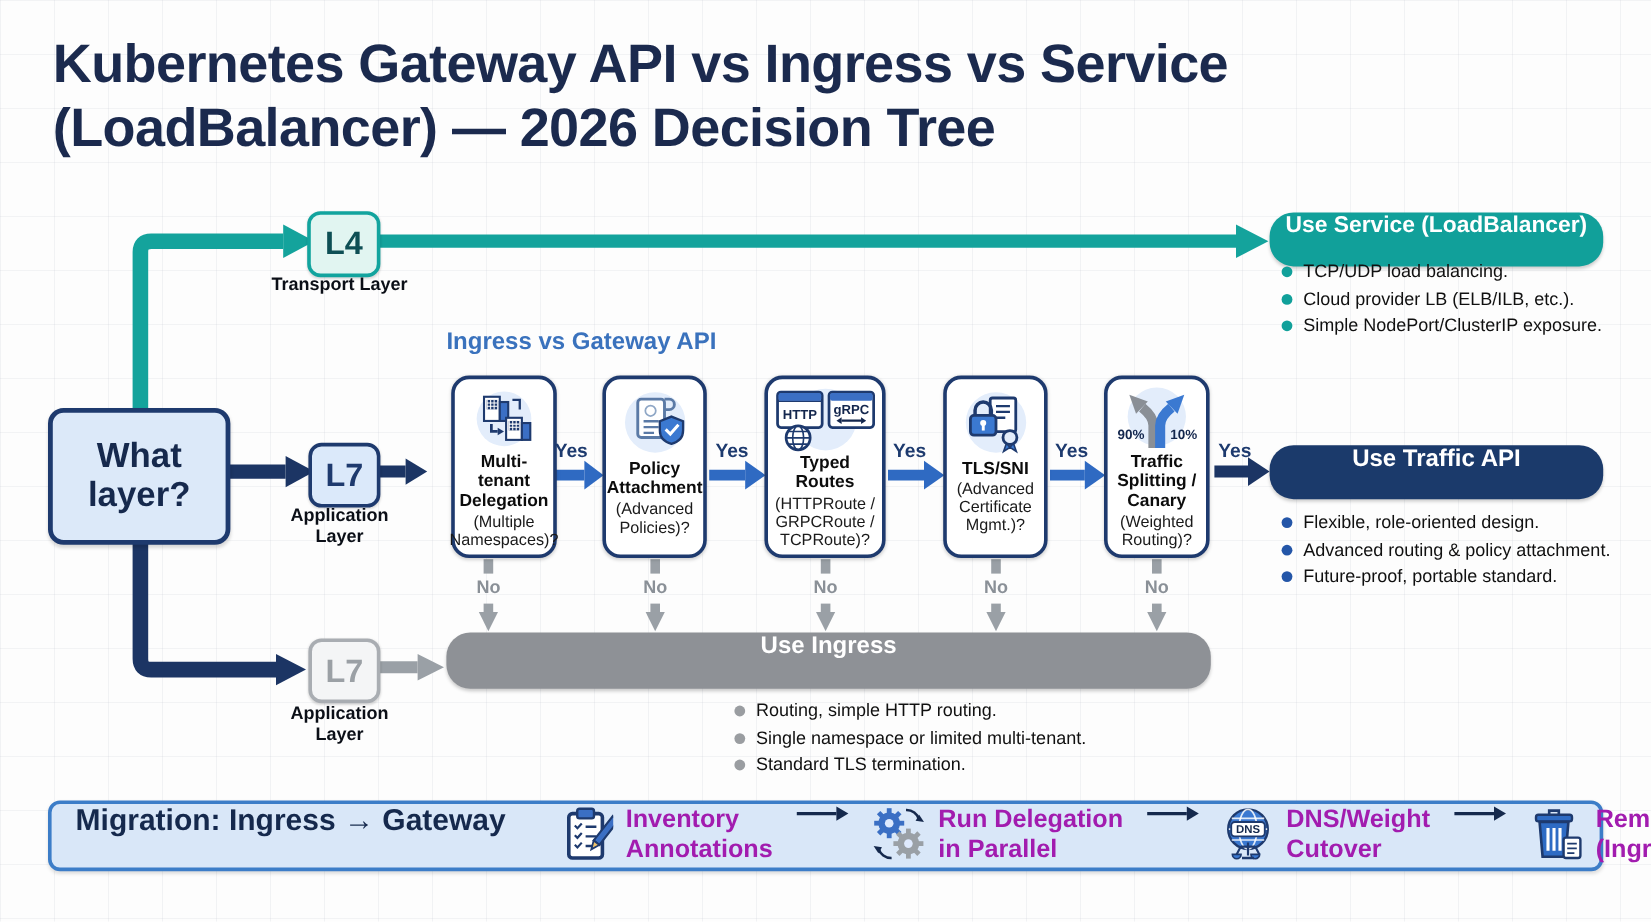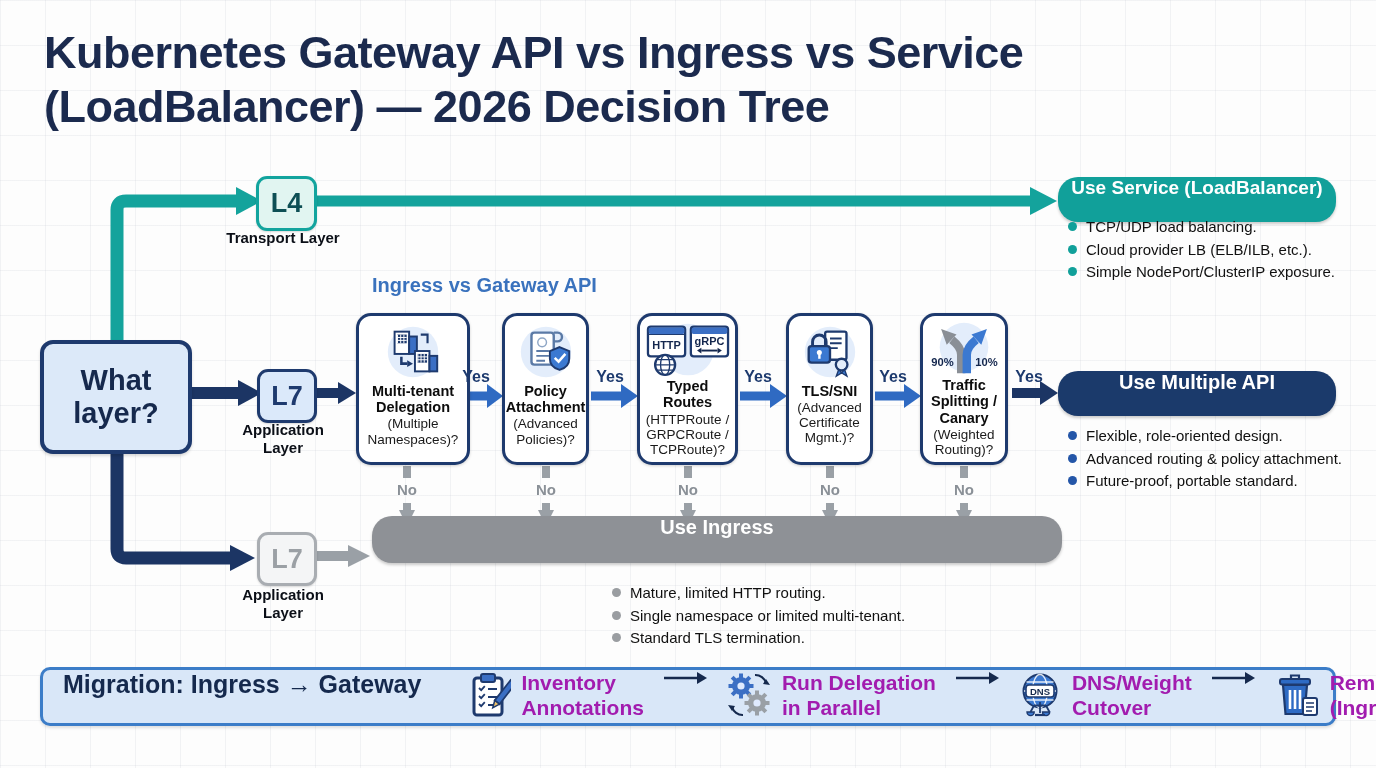--- a/index.html
+++ b/index.html
@@ -26,21 +26,21 @@
   #section-heading{left:355px;top:274px;font-size:20px;font-weight:800;color:#3a72bd;margin-left:17px;}
   .decision{top:313px;height:152px;background:#fff;border:3px solid #1e3a6e;border-radius:15px;display:flex;flex-direction:column;
     align-items:center;padding:5px 3px;box-sizing:border-box;box-shadow:0 1px 3px rgba(0,0,0,.18);}
   .d-title{font-size:14.5px;font-weight:bold;color:#0c0c0c;line-height:1.12;text-align:center;}
   .d-sub{font-size:13.5px;color:#1a1a1a;line-height:1.12;text-align:center;margin-top:1px;}
   .yes{top:368px;width:32px;text-align:center;font-size:16px;font-weight:800;color:#1d3a6e;}
   .no{top:481px;width:34px;text-align:center;font-size:15px;font-weight:bold;color:#8a9097;}
   .outcome{color:#fff;font-weight:800;display:flex;align-items:flex-start;justify-content:center;border-radius:20px;box-shadow:0 2px 3px rgba(0,0,0,.2);}
   #service-box{left:1058px;top:177px;width:278px;height:45px;background:#11a09a;font-size:19px;}
   #gateway-box{left:1058px;top:371px;width:278px;height:45px;background:#1b3a6b;font-size:20px;}
-  #ingress-bar{left:372px;top:516px;width:690px;height:47px;background:#8e9196;font-size:20px;}
+  #ingress-bar{left:372px;top:527px;width:637px;height:47px;background:#8e9196;font-size:20px;}
   .bullets{display:flex;flex-direction:column;gap:5px;}
   #service-bullets{left:1068px;top:218px;}
   #gateway-bullets{left:1068px;top:427px;}
   #ingress-bullets{left:612px;top:584px;}
   .bullet{display:flex;align-items:center;gap:9px;font-size:15px;color:#101010;line-height:17.5px;}
   .dot{width:9px;height:9px;border-radius:50%;flex:none;}
   .dot-teal{background:#11a09a;} .dot-navy{background:#2456a8;} .dot-gray{background:#9a9da1;}
   #migration-bar{left:40px;top:667px;width:1296px;height:59px;background:#d9e7f8;border:3px solid #3c7dc8;border-radius:10px;
     box-sizing:border-box;display:flex;align-items:flex-start;padding:0 20px;box-shadow:0 2px 3px rgba(0,0,0,.12);}
   #migration-heading{font-size:25px;font-weight:800;color:#15294d;margin-right:50px;white-space:nowrap;}
@@ -115,21 +115,21 @@
   <div id="l4-label" class="abs z2 layer-label">Transport Layer</div>
 
   <div id="l7-mid-badge" class="abs z2 badge">L7</div>
   <div id="l7-mid-label" class="abs z2 layer-label">Application Layer</div>
 
   <div id="l7-bottom-badge" class="abs z2 badge">L7</div>
   <div id="l7-bottom-label" class="abs z2 layer-label">Application Layer</div>
 
   <div id="section-heading" class="abs z2">Ingress vs Gateway API</div>
 
-  <div class="abs z2 decision" style="left:356px;width:114px;">
+  <div class="abs z2 decision" style="left:376px;width:88px;">
     <svg width="62" height="62" viewBox="0 0 64 64">
       <circle cx="32" cy="32" r="26" fill="#e3edfb"></circle>
       <rect x="13" y="11" width="15" height="23" fill="#fff" stroke="#1e3a6e" stroke-width="2"></rect>
       <rect x="15.5" y="14" width="10" height="9" fill="#1e3a6e"></rect>
       <path d="M16 14 v9 M19.3 14 v9 M22.6 14 v9 M15.5 17 h10 M15.5 20 h10" stroke="#fff" stroke-width="1"></path>
       <rect x="28" y="16" width="8" height="18" fill="#3b6fc4" stroke="#1e3a6e" stroke-width="2"></rect>
       <path d="M40 14 h7 v9" stroke="#1e3a6e" stroke-width="2.2" fill="none"></path>
       <path d="M20 37 v7 h6" stroke="#1e3a6e" stroke-width="2.6" fill="none"></path>
       <polygon points="26,40.5 26,47.5 32,44" fill="#1e3a6e"></polygon>
       <rect x="34" y="31" width="15" height="21" fill="#fff" stroke="#1e3a6e" stroke-width="2"></rect>
@@ -230,21 +230,21 @@
         <span class="dot dot-teal"></span>
         <span>Cloud provider LB (ELB/ILB, etc.).</span>
       </div>
     <div class="bullet">
         <span class="dot dot-teal"></span>
         <span>Simple NodePort/ClusterIP exposure.</span>
       </div>
   </div>
 
   <div id="gateway-box" class="abs z2 outcome">
-    <span>Use Multiple API</span>
+    <span>Use Traffic API</span>
   </div>
   <div id="gateway-bullets" class="abs z2 bullets">
     <div class="bullet">
         <span class="dot dot-navy"></span>
         <span>Flexible, role-oriented design.</span>
       </div>
     <div class="bullet">
         <span class="dot dot-navy"></span>
         <span>Advanced routing &amp; policy attachment.</span>
       </div>
@@ -253,21 +253,21 @@
         <span>Future-proof, portable standard.</span>
       </div>
   </div>
 
   <div id="ingress-bar" class="abs z2 outcome">
     <span>Use Ingress</span>
   </div>
   <div id="ingress-bullets" class="abs z2 bullets">
     <div class="bullet">
         <span class="dot dot-gray"></span>
-        <span>Mature, limited HTTP routing.</span>
+        <span>Routing, simple HTTP routing.</span>
       </div>
     <div class="bullet">
         <span class="dot dot-gray"></span>
         <span>Single namespace or limited multi-tenant.</span>
       </div>
     <div class="bullet">
         <span class="dot dot-gray"></span>
         <span>Standard TLS termination.</span>
       </div>
   </div>

